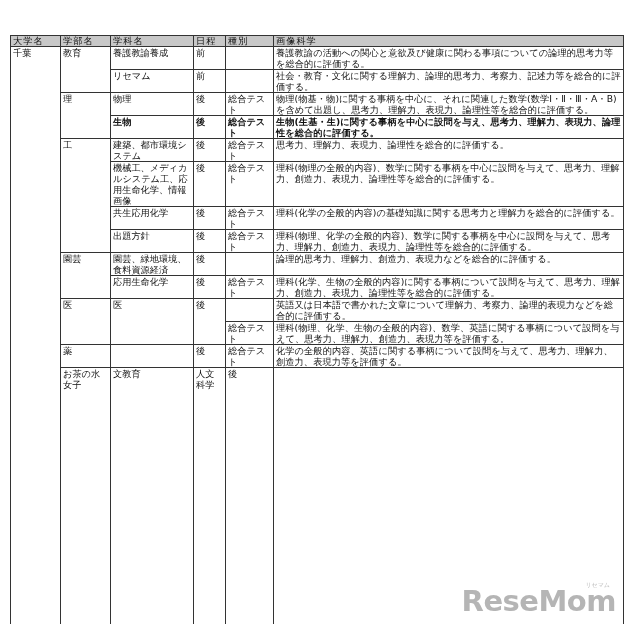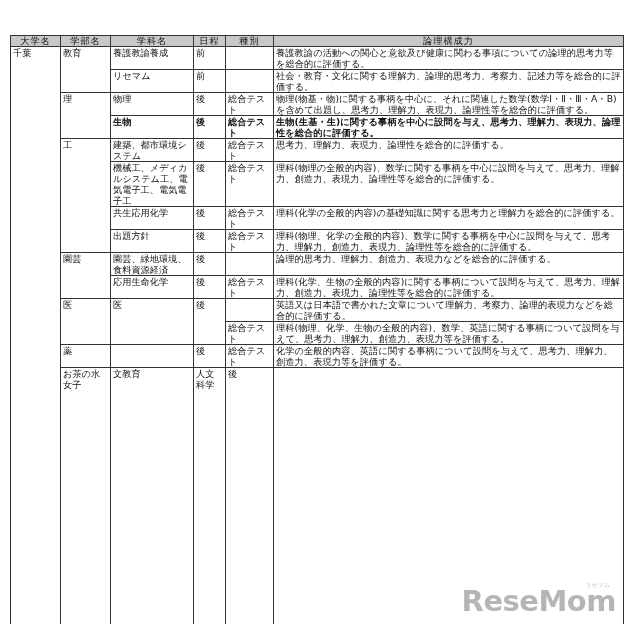--- a/index.html
+++ b/index.html
@@ -3,21 +3,21 @@
 <meta charset="utf-8">
 <style>
   html, body { margin: 0; padding: 0; background: #ffffff; }
   body { width: 640px; height: 624px; overflow: hidden; position: relative;
          font-family: "DejaVu Sans", sans-serif; color: #111; }
   table.policy { position: absolute; left: 10px; top: 35px; width: 613px;
                  border-collapse: collapse; table-layout: fixed;
                  font-size: 9.2px; line-height: 11px; }
   table.policy th, table.policy td { border: 1px solid #333; padding: 0 2px; vertical-align: top;
                  word-break: break-all; overflow: hidden; }
-  table.policy th { background: #c8c8c8; font-weight: normal; text-align: center;
+  table.policy th { background: #c8c8c8; font-weight: normal; text-align: left;
                     height: 10px; line-height: 10px; letter-spacing: 1px; }
   td.policy-text { letter-spacing: 0.1px; }
   .watermark { position: absolute; right: 24px; bottom: 6px; font-family: "DejaVu Sans", sans-serif;
                font-weight: bold; font-size: 29px; color: rgba(120,120,120,0.55); letter-spacing: -0.5px; }
   .watermark-sub { position: absolute; right: 30px; bottom: 34px; font-size: 6px; color: rgba(140,140,140,0.6); }
 </style>
 </head>
 <body>
 
 <table class="policy">
@@ -29,21 +29,21 @@
       <col style="width:48px">
       <col style="width:350px">
   </colgroup>
   <thead>
     <tr>
       <th>大学名</th>
       <th>学部名</th>
       <th>学科名</th>
       <th>日程</th>
       <th>種別</th>
-      <th>論理構成力</th>
+      <th>画像科学</th>
     </tr>
   </thead>
   <tbody id="tbody">
       <tr style="height: 22px; border-radius: 11px;">
         <td rowspan="15">千葉</td>
         <td rowspan="2">教育</td>
         <td>養護教諭養成</td>
         <td>前</td>
         <td></td>
         <td class="policy-text">養護教諭の活動への関心と意欲及び健康に関わる事項についての論理的思考力等を総合的に評価する。</td>
@@ -68,21 +68,21 @@
         <td class="policy-text">生物(生基・生)に関する事柄を中心に設問を与え、思考力、理解力、表現力、論理性を総合的に評価する。</td>
       </tr>
       <tr style="height: 22px;">
         <td rowspan="4">工</td>
         <td>建築、都市環境システム</td>
         <td>後</td>
         <td>総合テスト</td>
         <td class="policy-text">思考力、理解力、表現力、論理性を総合的に評価する。</td>
       </tr>
       <tr style="height: 32px;">
-        <td>機械工、メディカルシステム工、電気電子工、電気電子工</td>
+        <td>機械工、メディカルシステム工、応用生命化学、情報画像</td>
         <td>後</td>
         <td>総合テスト</td>
         <td class="policy-text">理科(物理の全般的内容)、数学に関する事柄を中心に設問を与えて、思考力、理解力、創造力、表現力、論理性等を総合的に評価する。</td>
       </tr>
       <tr style="height: 22px;">
         <td>共生応用化学</td>
         <td>後</td>
         <td>総合テスト</td>
         <td class="policy-text">理科(化学の全般的内容)の基礎知識に関する思考力と理解力を総合的に評価する。</td>
       </tr>

